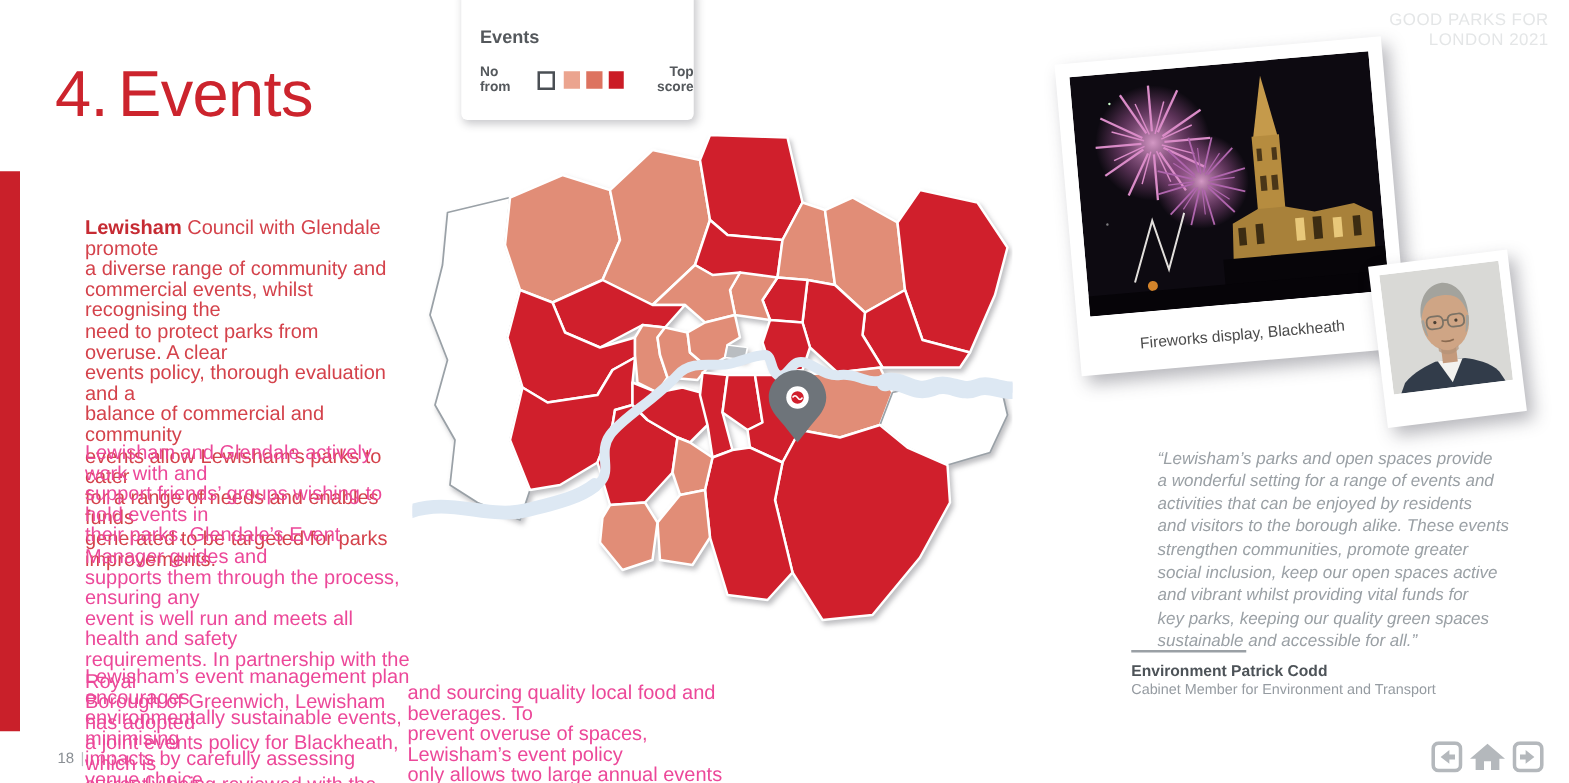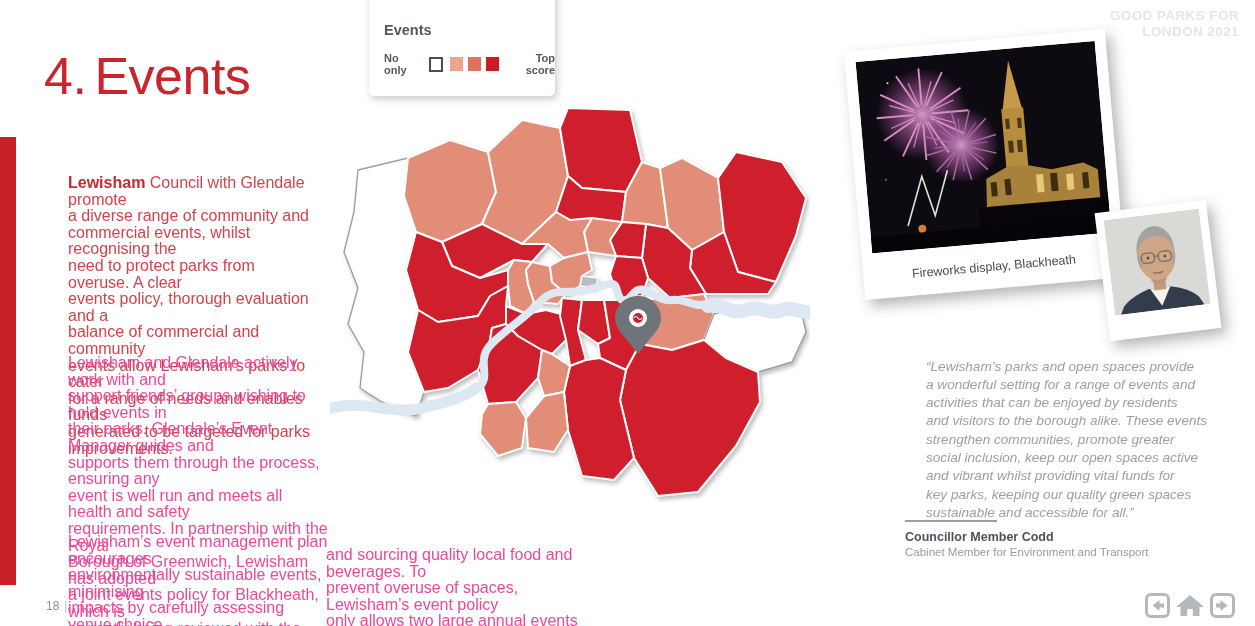--- a/index.html
+++ b/index.html
@@ -1,21 +1,21 @@
 <!DOCTYPE html>
 <html><head>
 <meta charset="utf-8">
 <style>
   html,body{margin:0;padding:0;width:1255px;height:626px;overflow:hidden;background:#ffffff;
             font-family:"Liberation Sans",sans-serif;}
   .abs{position:absolute;}
   .pre{white-space:pre-line;}
 
   
-  .brand{right:16px;top:8px;text-align:right;font-weight:bold;font-size:13.5px;line-height:16px;
+  .brand{right:16px;top:8px;text-align:right;font-weight:normal;font-size:13.5px;line-height:16px;
          color:#e4e6e7;letter-spacing:.4px;margin-left:23px;}
 
   
   .redbar{left:0;top:137px;width:16px;height:448px;background:#c9202a;}
   .title{left:44px;top:46px;font-size:52px;color:#cc242d;letter-spacing:-.5px;font-weight:normal;}
   .title .num{margin-right:8px;}
 
   
   .col{font-size:16px;line-height:16.6px;margin-top:48px;}
   .intro{left:68px;top:127px;width:246px;color:#d4424b;}
@@ -96,21 +96,21 @@
 to recycling, effective use of printed materials</p>
 <p class="abs col graytxt p4 pre">and sourcing quality local food and beverages. To
 prevent overuse of spaces, Lewisham’s event policy
 only allows two large annual events at a venue and
 prescribes a minimum four-week period between
 smaller events.</p>
 
 <div class="abs legend-card">
   <div class="legend-title">Events</div>
   <div class="legend-row">
-    <span class="lab">No only</span>
+    <span class="lab">No from</span>
     <span class="sw sw0" style="background: rgb(255, 255, 255);"></span>
     <span class="sw sw1" style="background: rgb(235, 164, 143);"></span>
     <span class="sw sw2" style="background: rgb(221, 115, 96);"></span>
     <span class="sw sw3" style="background: rgb(203, 28, 38);"></span>
     <span class="lab toplab">Top score</span>
   </div>
 </div>
 
 <div class="abs mapwrap">
   <svg width="480" height="420" viewBox="0 0 480 420">
@@ -258,21 +258,21 @@
 <p class="abs quote pre">“Lewisham’s parks and open spaces provide
 a wonderful setting for a range of events and
 activities that can be enjoyed by residents
 and visitors to the borough alike. These events
 strengthen communities, promote greater
 social inclusion, keep our open spaces active
 and vibrant whilst providing vital funds for
 key parks, keeping our quality green spaces
 sustainable and accessible for all.”</p>
 <div class="abs quote-divider"></div>
-<div class="abs author">Councillor Member Codd</div>
+<div class="abs author">Environment Patrick Codd</div>
 <div class="abs role">Cabinet Member for Environment and Transport</div>
 
 <div class="abs pagefoot"><span>18</span><span class="sep">|</span></div>
 
 <div class="nav">
   <svg width="25" height="25" viewBox="0 0 25 25">
     <rect x="1.5" y="1.5" width="22" height="22" rx="4.5" fill="#fff" stroke="#b4b8bc" stroke-width="3"></rect>
     <path d="M14.5 7 L7.5 12.5 L14.5 18 L14.5 14.5 L19 14.5 L19 10.5 L14.5 10.5 Z" fill="#b4b8bc"></path>
   </svg>
   <svg width="30" height="25" viewBox="0 0 30 25">

